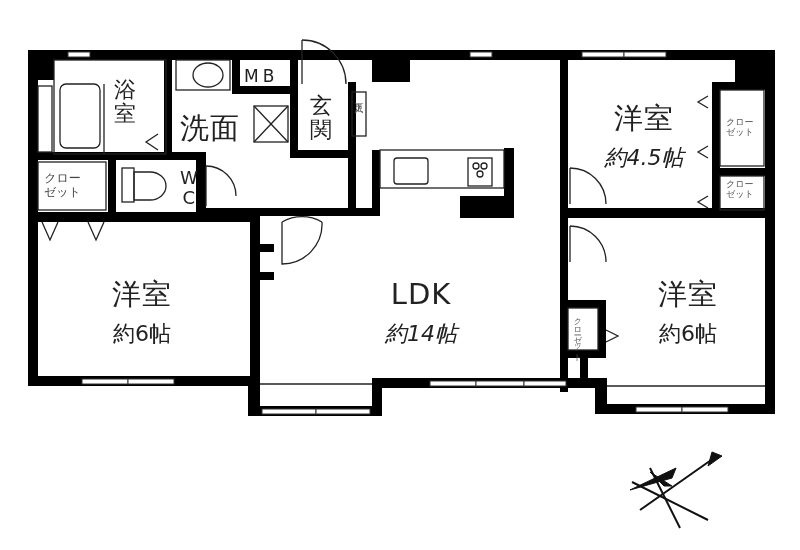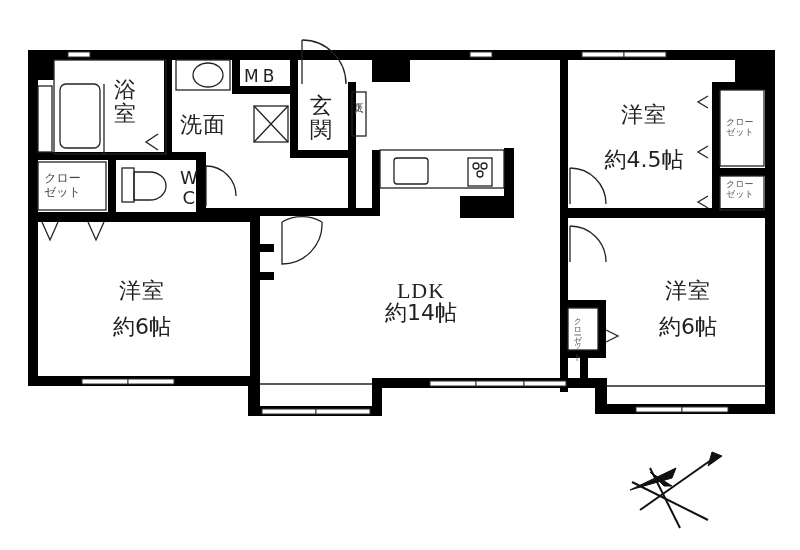--- a/index.html
+++ b/index.html
@@ -1,19 +1,19 @@
 <!DOCTYPE html>
 <html><head>
 <meta charset="utf-8">
 <style>
   html, body { margin: 0; padding: 0; background: #ffffff; }
   body { width: 800px; height: 550px; position: relative; overflow: hidden; font-family: "DejaVu Sans", "Liberation Sans", sans-serif; color: #222; }
   #plan { position: absolute; left: 0; top: 0; width: 800px; height: 550px; }
   .lbl { position: absolute; text-align: center; white-space: nowrap; color: #222; line-height: 1; }
-  .room-name { font-size: 22px; letter-spacing: 1px; font-family: Liberation Serif, serif; }
+  .room-name { font-size: 29px; letter-spacing: 1px; }
   .room-size { font-size: 22px; }
   .small { font-size: 10px; color: #444; line-height: 1.15; }
   .tiny { font-size: 9px; color: #555; line-height: 1.1; }
   .vert { writing-mode: vertical-rl; }
   .mb { font-size: 17px; letter-spacing: 4px; }
   .bath { font-size: 22px; line-height: 1.1; }
 </style>
 </head>
 <body>
 
@@ -192,26 +192,26 @@
   <div>ゼット</div>
 </div>
 <div class="lbl tiny" style="left:726px;top:180px;">
   <div>クロー</div>
   <div>ゼット</div>
 </div>
 <div class="lbl tiny vert" style="left:572px;top:312px;font-size:8px;">クローゼット</div>
 
 <div class="lbl" style="left:594px;top:104px;width:100px;">
   <div class="room-name">洋室</div>
-  <div class="room-size" style="margin-top:23px;">約4.5帖</div>
+  <div class="room-size" style="margin-top:14px;font-style:italic;">約4.5帖</div>
 </div>
 <div class="lbl" style="left:92px;top:280px;width:100px;">
   <div class="room-name">洋室</div>
   <div class="room-size" style="margin-top:14px;">約6帖</div>
 </div>
 <div class="lbl" style="left:638px;top:280px;width:100px;">
   <div class="room-name">洋室</div>
   <div class="room-size" style="margin-top:14px;">約6帖</div>
 </div>
 <div class="lbl" style="left:366px;top:280px;width:110px;text-align:center;">
   <div class="room-name">LDK</div>
-  <div class="room-size" style="">約14帖</div>
+  <div class="room-size" style="margin-top:14px;font-style:italic;">約14帖</div>
 </div>
 
 </body></html>

